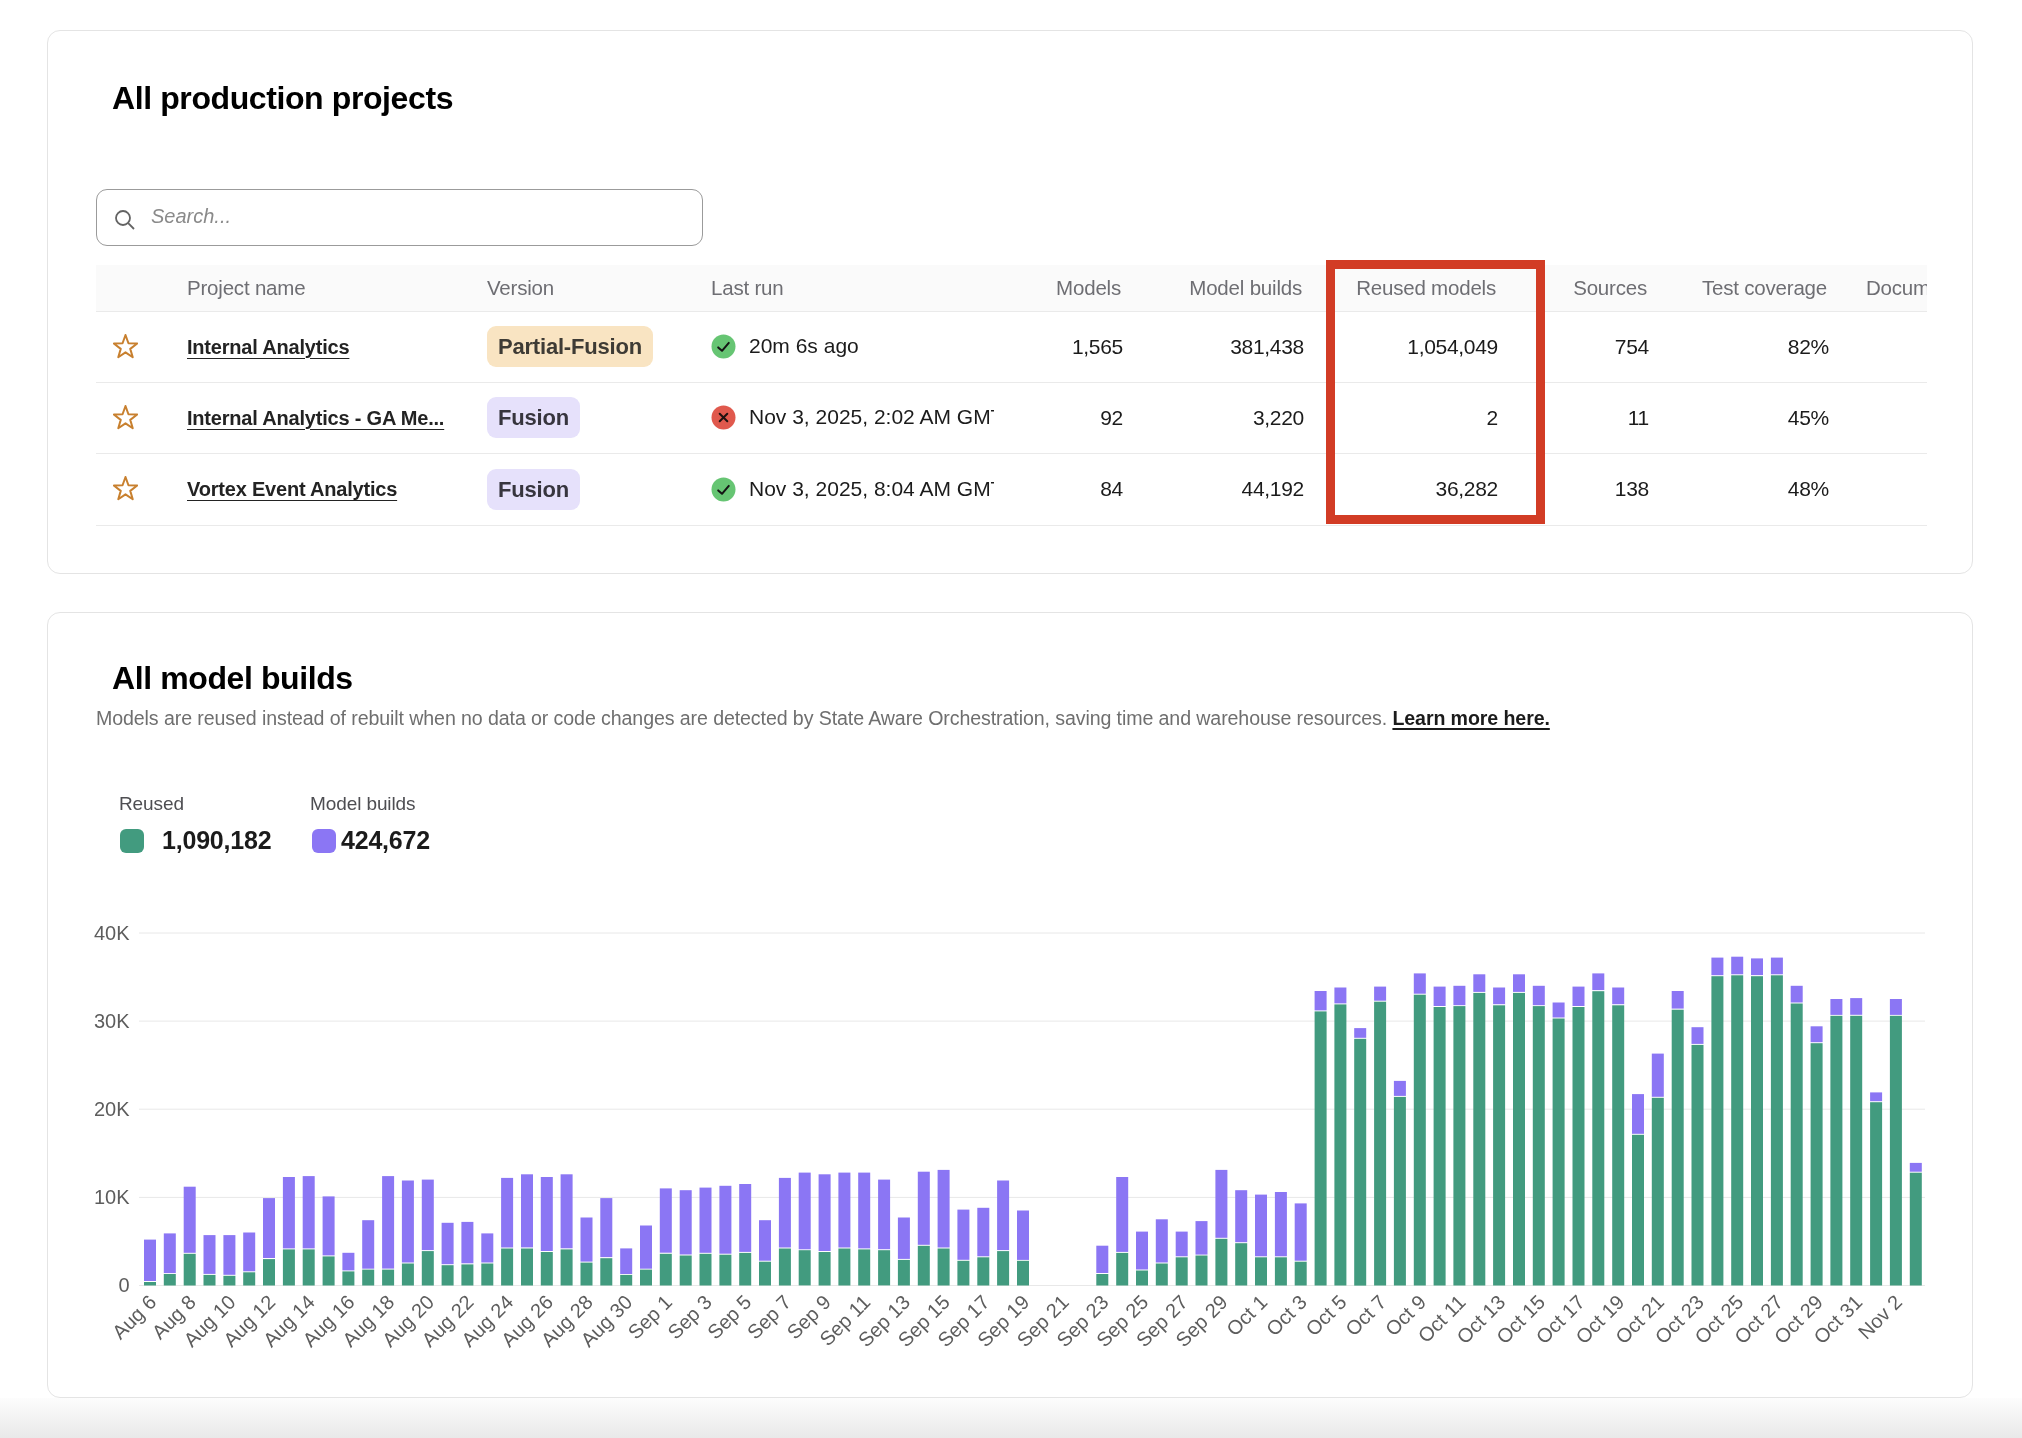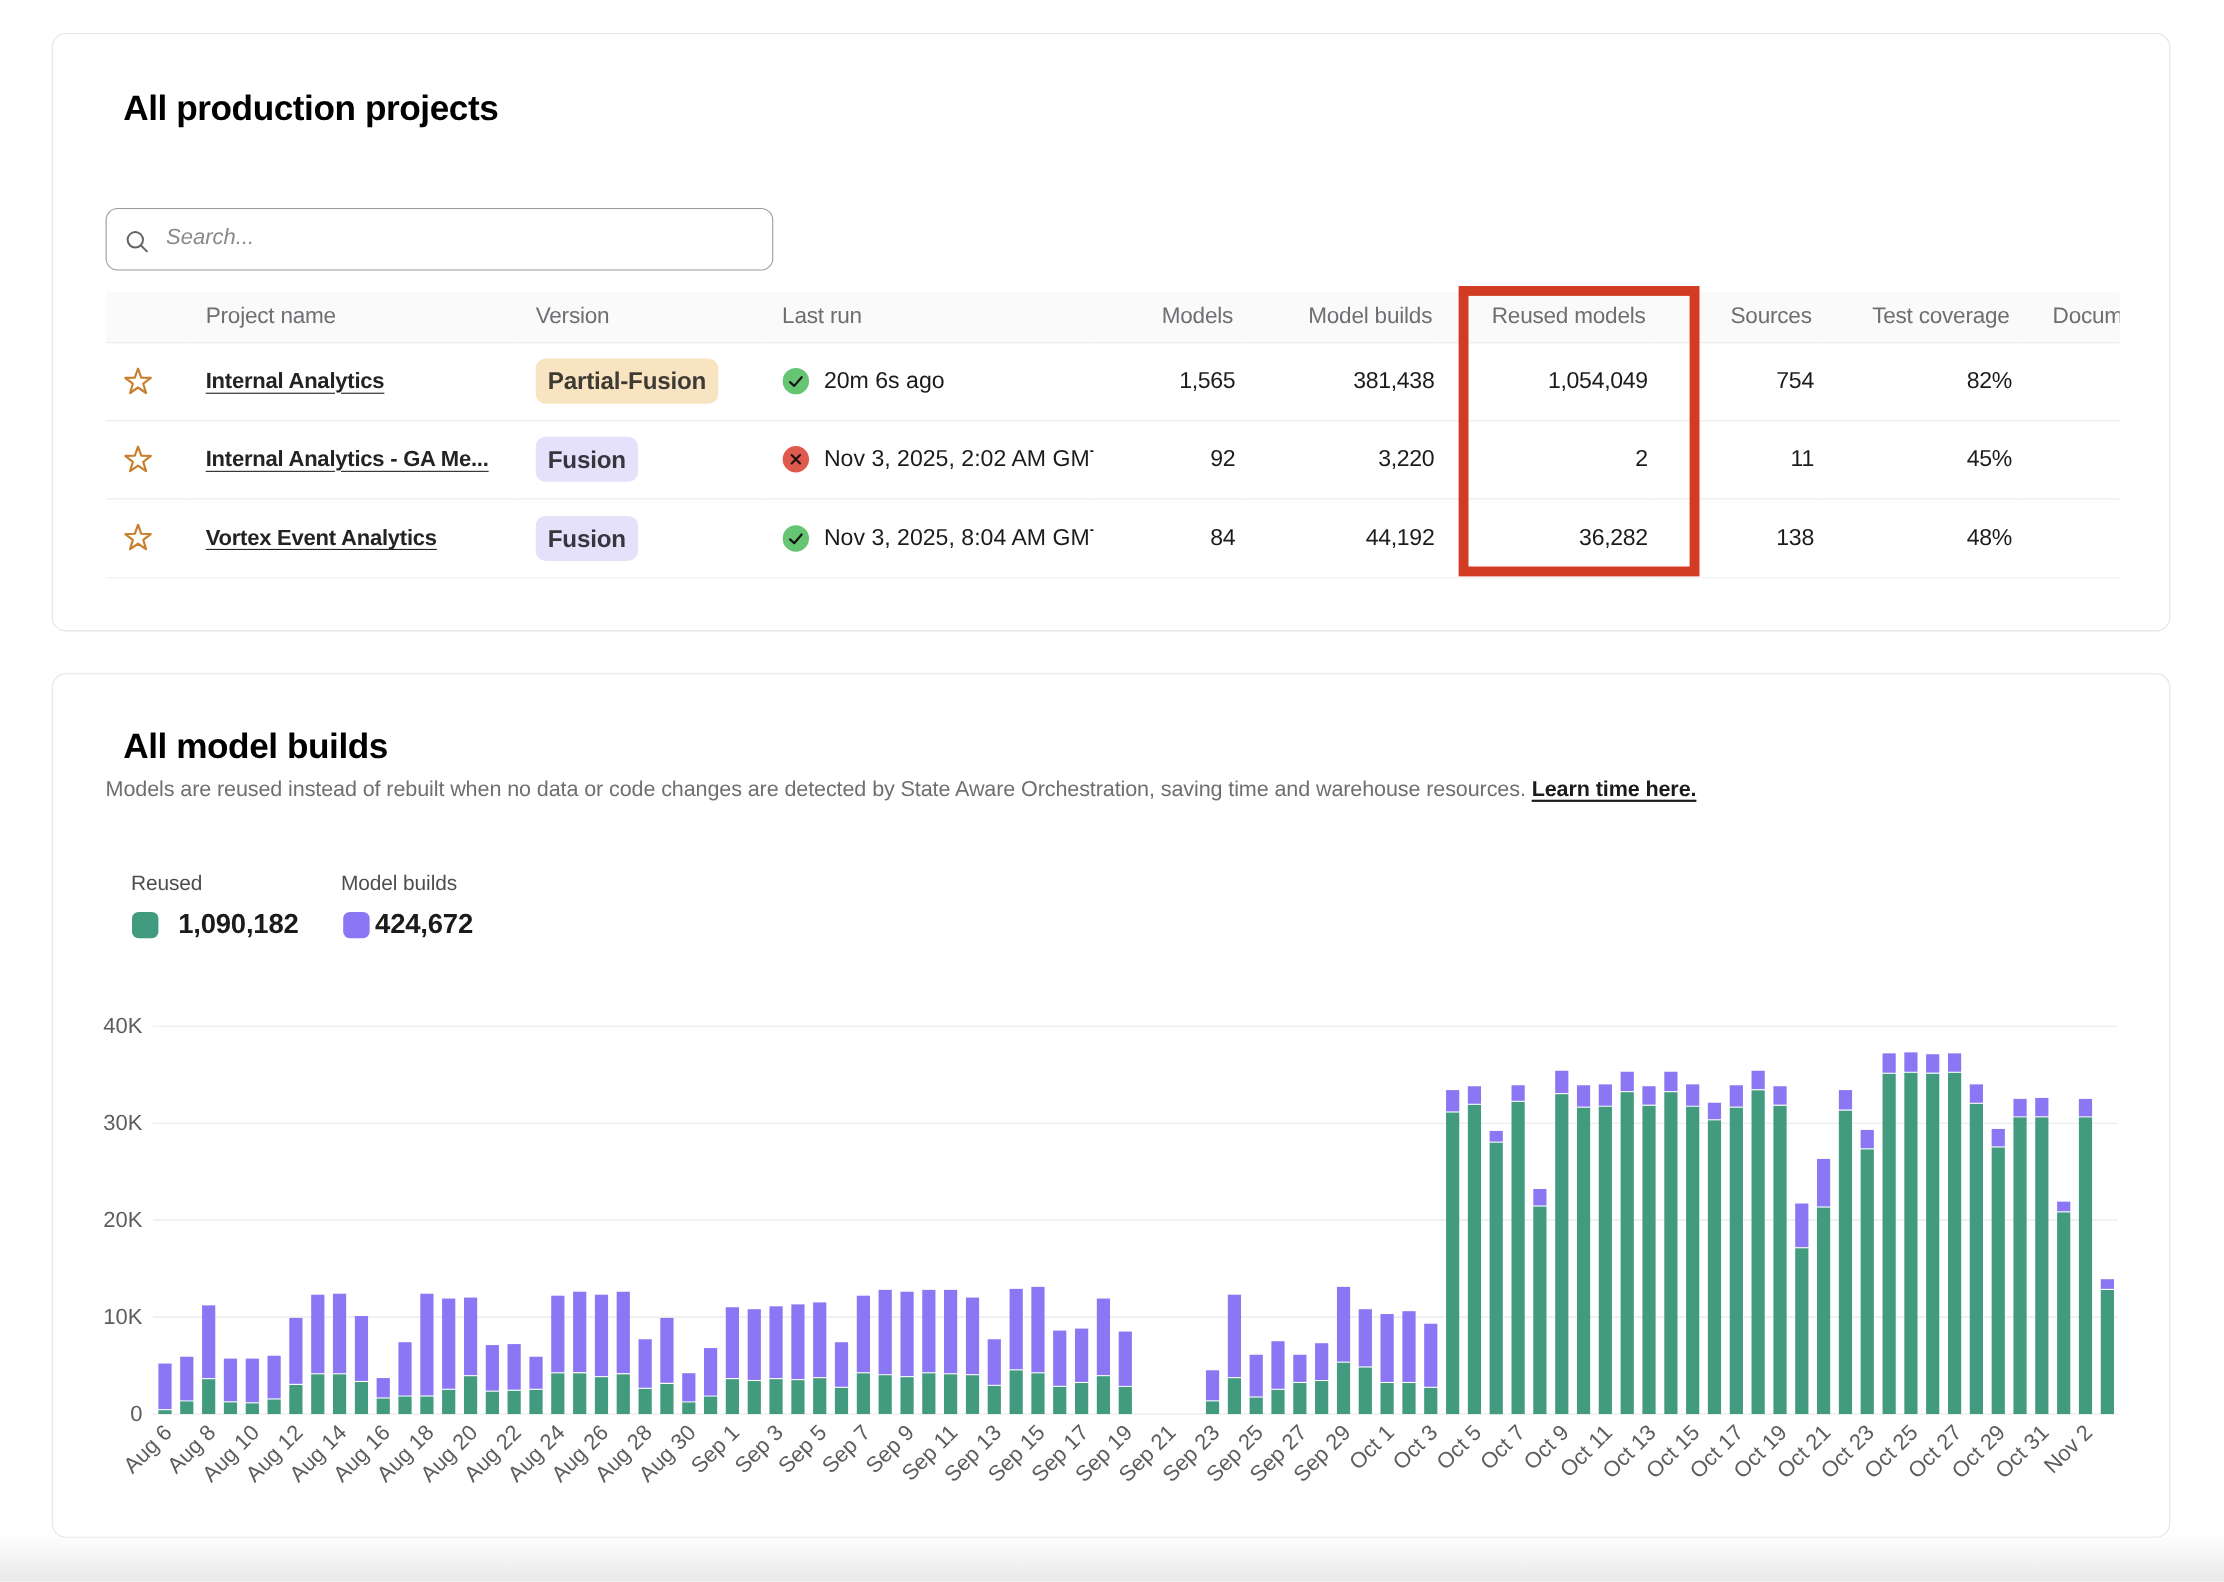--- a/index.html
+++ b/index.html
@@ -21,21 +21,21 @@
 thead th { height:46px; background:#fafafa; font-weight:400; font-size:20.5px; color:#6e6e73; border-bottom:1px solid #eaeaea; letter-spacing:-0.2px; }
 thead th.ar { padding-right:7px; }
 tbody td { height:71px; border-bottom:1px solid #eaeaea; font-size:21px; color:#1b1b1b; overflow:hidden; white-space:nowrap; }
 .al { text-align:left; padding-left:16px; }
 .ar { text-align:right; padding-right:5px; }
 td.ar { letter-spacing:-0.3px; }
 .pname { font-weight:700; font-size:20px; color:#232323; text-decoration:underline; text-underline-offset:4px; text-decoration-thickness:1px; letter-spacing:-0.2px; }
 .badge { display:inline-block; font-size:22px; font-weight:600; padding:8px 11px 7px; border-radius:9px; color:#3e3b35; letter-spacing:-0.2px; }
 .b-cream { background:#f9e4c2; }
 .b-purp { background:#e6e1fb; color:#37353e; }
-.lastrun { display:flex; align-items:center; gap:13px; white-space:nowrap; }
+.lastrun { display:flex; align-items:flex-start; gap:13px; white-space:nowrap; }
 .starcell { text-align:center; }
 .star svg { display:block; margin:0 0 0 17px; }
 
 #redbox { position:absolute; left:1326px; top:260px; width:219px; height:264px; border:9px solid #d23c25; z-index:5; }
 
 #dropdown { position:absolute; left:1596px; top:96px; width:284px; height:46px; border:1.5px solid #7f7f7f; border-radius:10px; font-size:20.5px; color:#1f1f1f; }
 #dropdown .lab { position:absolute; left:13px; top:11px; letter-spacing:-0.2px; }
 #dropdown .val { position:absolute; left:138px; top:11px; letter-spacing:-0.2px; }
 #dropdown svg { position:absolute; right:16px; top:17px; }
 .leglab { position:absolute; font-size:19px; color:#4e4e52; letter-spacing:-0.1px; }
@@ -153,21 +153,21 @@
         </tr>
       </tbody>
     </table>
   </div>
 </div>
 
 <div id="redbox"></div>
 
 <div id="card2" class="card">
   <div class="h2" style="top:48px;">All model builds</div>
-  <div class="sub" style="top:95px; font-size:19.6px;">Models are reused instead of rebuilt when no data or code changes are detected by State Aware Orchestration, saving time and warehouse resources. <a style="color:#1b1b1b;font-weight:700;text-decoration:underline;text-underline-offset:3px;text-decoration-thickness:1.5px;">Learn time here.</a></div>
+  <div class="sub" style="top:95px; font-size:19.6px;">Models are reused instead of rebuilt when no data or code changes are detected by State Aware Orchestration, saving time and warehouse resources. <a style="color:#1b1b1b;font-weight:700;text-decoration:underline;text-underline-offset:3px;text-decoration-thickness:1.5px;">Learn more here.</a></div>
   <div class="leglab" style="left:71px; top:180px;">Reused</div>
   <div class="sw" style="left:72px; top:216px; background:#429b7f;"></div>
   <div class="legval" style="left:114px; top:213px;">1,090,182</div>
   <div class="leglab" style="left:262px; top:180px;">Model builds</div>
   <div class="sw" style="left:264px; top:216px; background:#8b76f4;"></div>
   <div class="legval" style="left:293px; top:213px;">424,672</div>
   <svg id="chart" width="1924" height="784" viewBox="0 0 1924 784" font-family="Liberation Sans, sans-serif">
 <line x1="91" y1="320.0" x2="1877" y2="320.0" stroke="#e8e8e8" stroke-width="1"></line>
 <text x="81.5" y="326.5" text-anchor="end" font-size="20" fill="#5d5d5d">40K</text>
 <line x1="91" y1="408.1" x2="1877" y2="408.1" stroke="#e8e8e8" stroke-width="1"></line>

